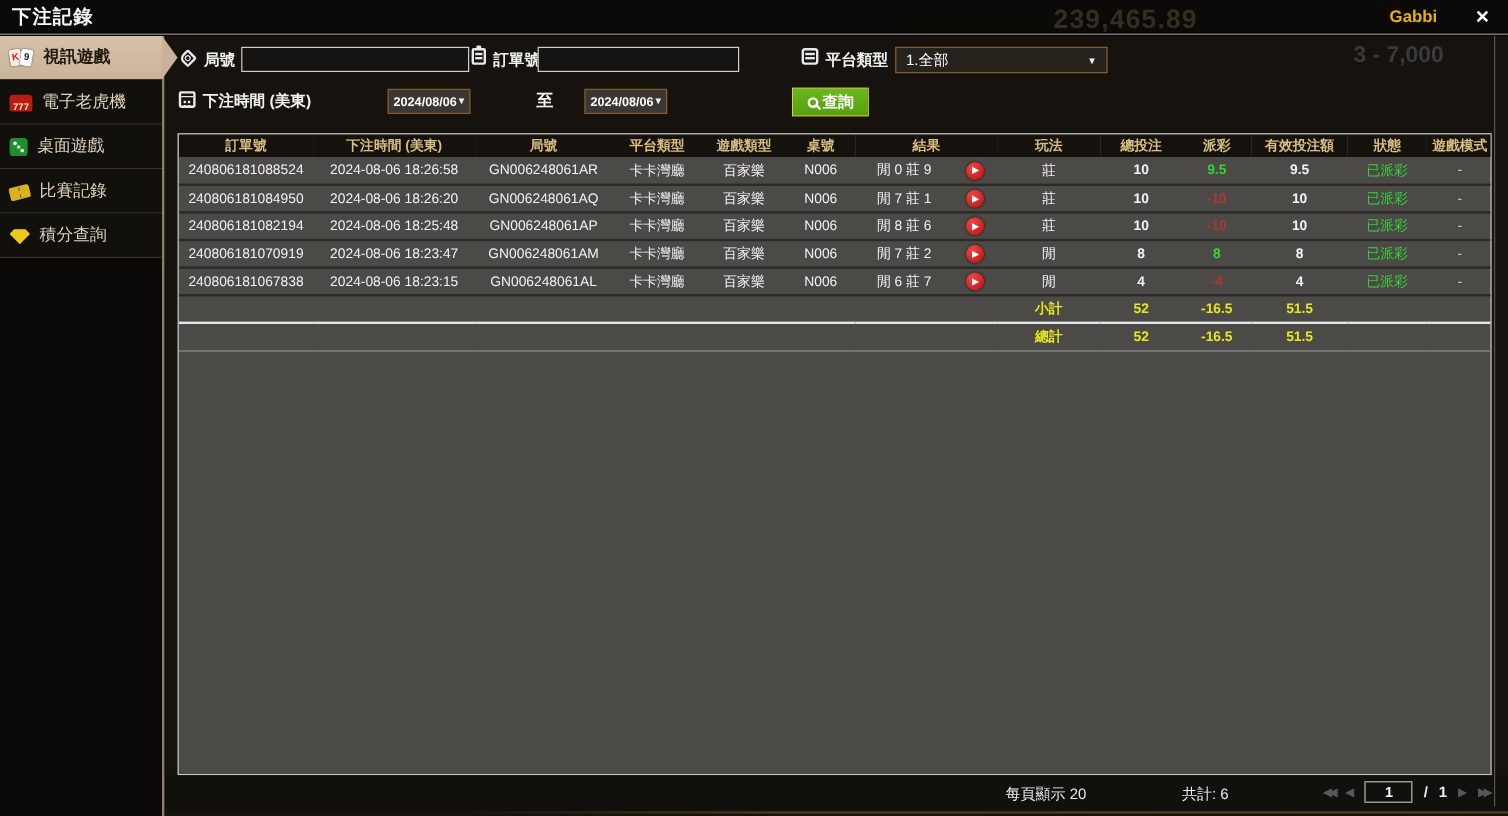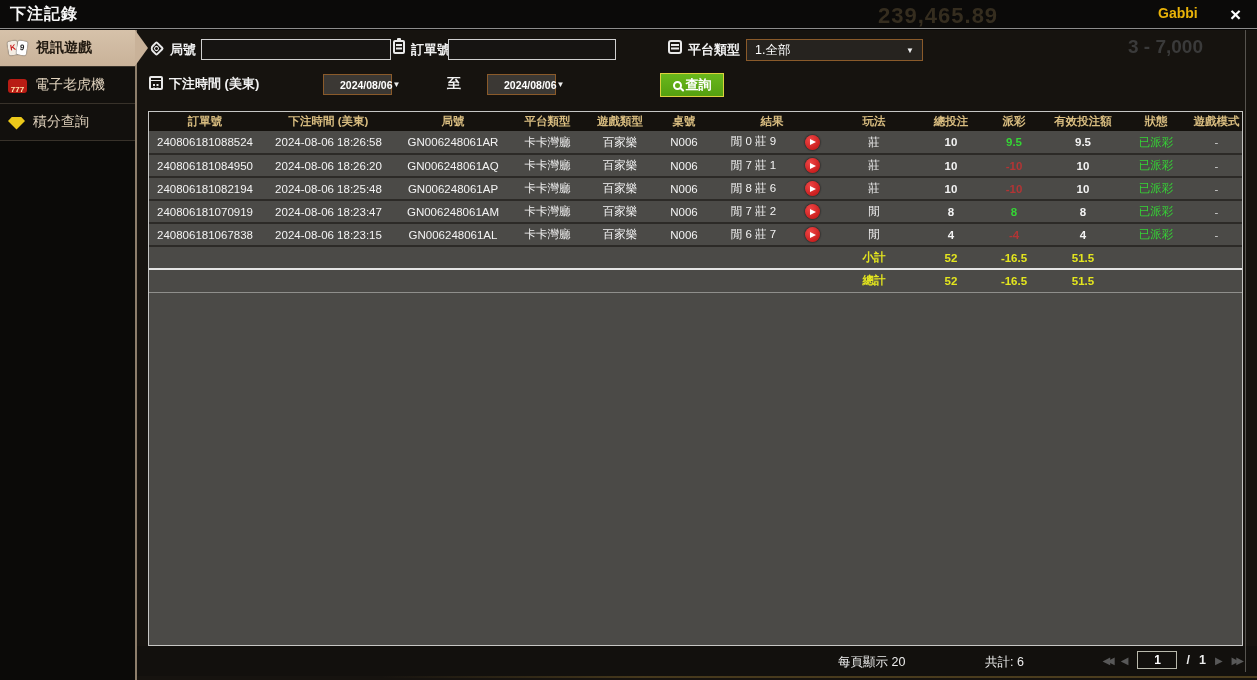--- a/index.html
+++ b/index.html
@@ -97,21 +97,21 @@
     background: #26231f; border: 1px solid var(--dateborder, #8a5a2a); color: #fff; font-size: 12.5px;
     display: flex; align-items: center; padding: 0 8px; cursor: pointer; }
   .select .caret, .datebox .caret { margin-left: auto; font-size: 8px; color: #eee; }
   .ic-cal { left: 12px; top: 46px; width: 14px; height: 14px; border: 2px solid #e9e9e9; border-radius: 2px; }
   .ic-cal::before { content: ""; position: absolute; left: 0; right: 0; top: 1.5px; height: 1.5px; background: #e9e9e9; }
   .ic-cal::after { content: ""; position: absolute; left: 1.5px; top: 5.5px; width: 2px; height: 2px;
     background: #e9e9e9; box-shadow: 3.5px 0 0 #e9e9e9, 0 3.5px 0 #e9e9e9, 3.5px 3.5px 0 #e9e9e9; }
   .l-time { left: 32px; top: 45px; }
   .datebox { position: absolute; top: 44px; width: 69px; height: 21px; background: #3b3834;
     border: 1px solid var(--dateborder, #8a5a2a); color: #fff; font-size: 10.5px; font-weight: bold;
-    display: flex; align-items: center; padding: 0 16px; cursor: pointer; white-space: nowrap; }
+    display: flex; align-items: center; padding: 0 4px; cursor: pointer; white-space: nowrap; }
   .d-from { left: 186px; }
   .l-to { left: 310px; top: 45px; font-size: 14px; }
   .d-to { left: 350px; }
   .search-btn { position: absolute; left: 523px; top: 43px; width: 64px; height: 24px;
     background: linear-gradient(180deg, #69b81c, var(--btngreen, #55a010)); border: 1px solid #ddd23d;
     color: #fff; font-size: 13px; font-weight: bold; display: flex; align-items: center;
     justify-content: center; gap: 4px; cursor: pointer; font-family: inherit; }
   .ic-search { position: static; width: 9px; height: 9px; border: 2px solid #fff; border-radius: 50%;
     display: inline-block; position: relative; }
   .ic-search::after { content: ""; position: absolute; width: 2px; height: 5px; background: #fff;
@@ -170,20 +170,28 @@
   <div class="content">
     <aside class="sidebar">
       <div id="side-items">
           <div class="side-item active">
             <span class="sic ic-cards"></span>
             <span>視訊遊戲</span>
           </div>
           <div class="side-item">
             <span class="sic ic-slot"></span>
             <span>電子老虎機</span>
+          </div>
+          <div class="side-item">
+            <span class="sic ic-dice"></span>
+            <span>桌面遊戲</span>
+          </div>
+          <div class="side-item">
+            <span class="sic ic-ticket"></span>
+            <span>比賽記錄</span>
           </div>
           <div class="side-item">
             <span class="sic ic-gem"></span>
             <span>積分查詢</span>
           </div>
         </div>
       <div class="side-fill">
         
       </div>
     </aside>

